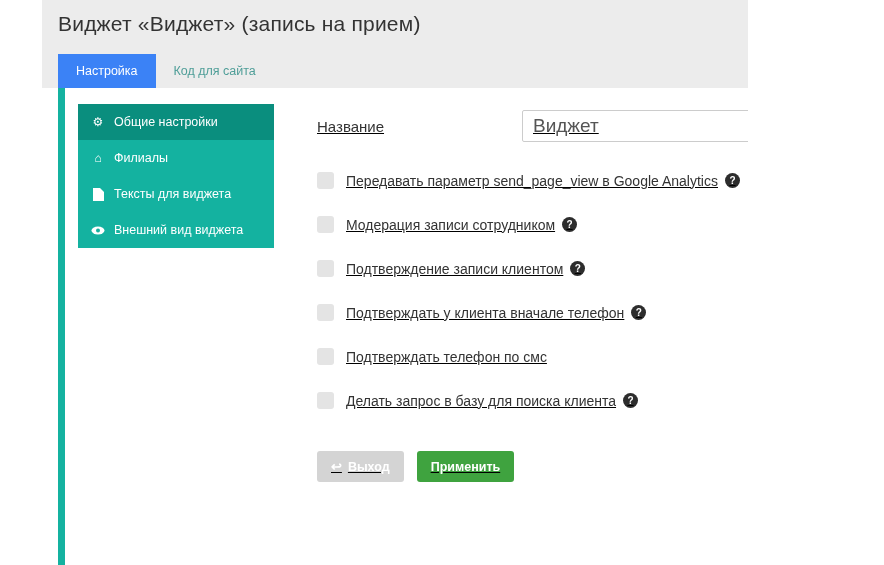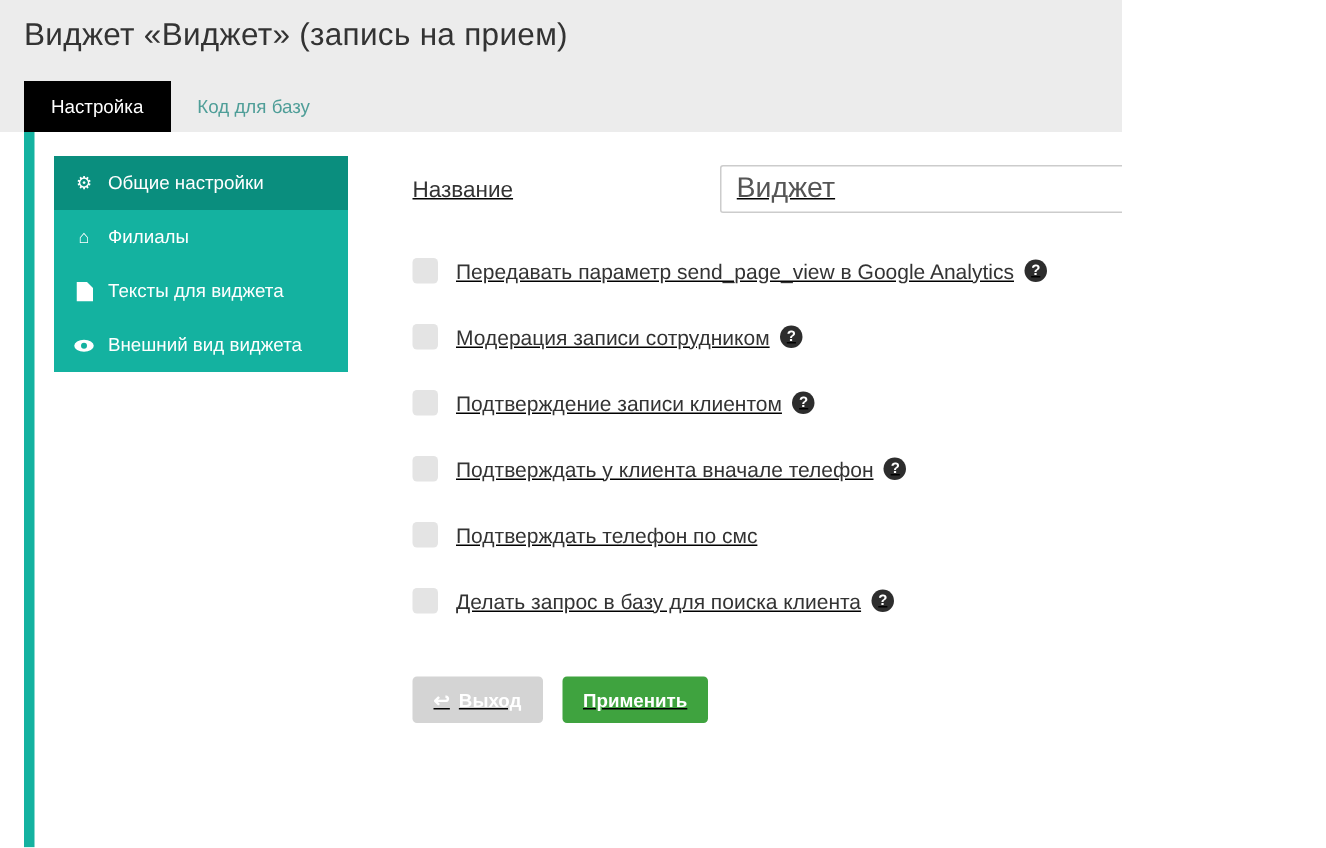--- a/index.html
+++ b/index.html
@@ -1,26 +1,26 @@
 <!DOCTYPE html>
 <html><head>
 <meta charset="utf-8">
 <style>
   * { margin: 0; padding: 0; box-sizing: border-box; }
   html, body { width: 884px; height: 565px; font-family: "Liberation Sans", sans-serif; background: #ffffff; }
-  .page { width: 748px; height: 565px; overflow: hidden; background: #ffffff; }
+  .page { width: 748px; height: 565px; overflow: hidden; background: #ffffff; padding-left: 42px; }
 
   
   .header { background: #ececec; height: 50px; padding: 12px 16px 0 16px; }
   .header h1 { font-size: 21px; font-weight: 400; color: #333333; letter-spacing: 0.2px; }
 
   
   .tabbar { background: #ececec; height: 38px; display: flex; align-items: flex-end; padding-left: 16px; }
   .tab { font-size: 12.5px; padding: 0 18px; height: 34px; display: flex; align-items: center; cursor: pointer; }
-  .tab.active { background: #000000; color: #ffffff; }
+  .tab.active { background: #3b82f6; color: #ffffff; }
   .tab.inactive { color: #4f9e98; }
 
   
   .content { display: flex; background: #ffffff; height: 477px; padding-left: 16px; }
   .teal-strip { width: 7px; background: #14b2a0; height: 100%; flex: 0 0 auto; }
 
   
   .sidebar { width: 196px; margin: 16px 0 0 13px; flex: 0 0 auto; align-self: flex-start; }
   .side-item { background: #14b2a0; color: #ffffff; font-size: 12.5px; padding: 11px 12px; display: flex; align-items: center; cursor: pointer; }
   .side-item.active { background: #0a8e7e; }
@@ -48,21 +48,21 @@
 <body>
 
 <div class="page">
 
   <div class="header">
     <h1>Виджет «Виджет» (запись на прием)</h1>
   </div>
 
   <div class="tabbar">
     <div class="tab active">Настройка</div>
-    <div class="tab inactive">Код для базу</div>
+    <div class="tab inactive">Код для сайта</div>
   </div>
 
   <div class="content">
     <div class="teal-strip"></div>
 
     <div class="sidebar">
       <div class="side-item active">
         <span class="side-icon">⚙</span>
         <span>Общие настройки</span>
       </div>

